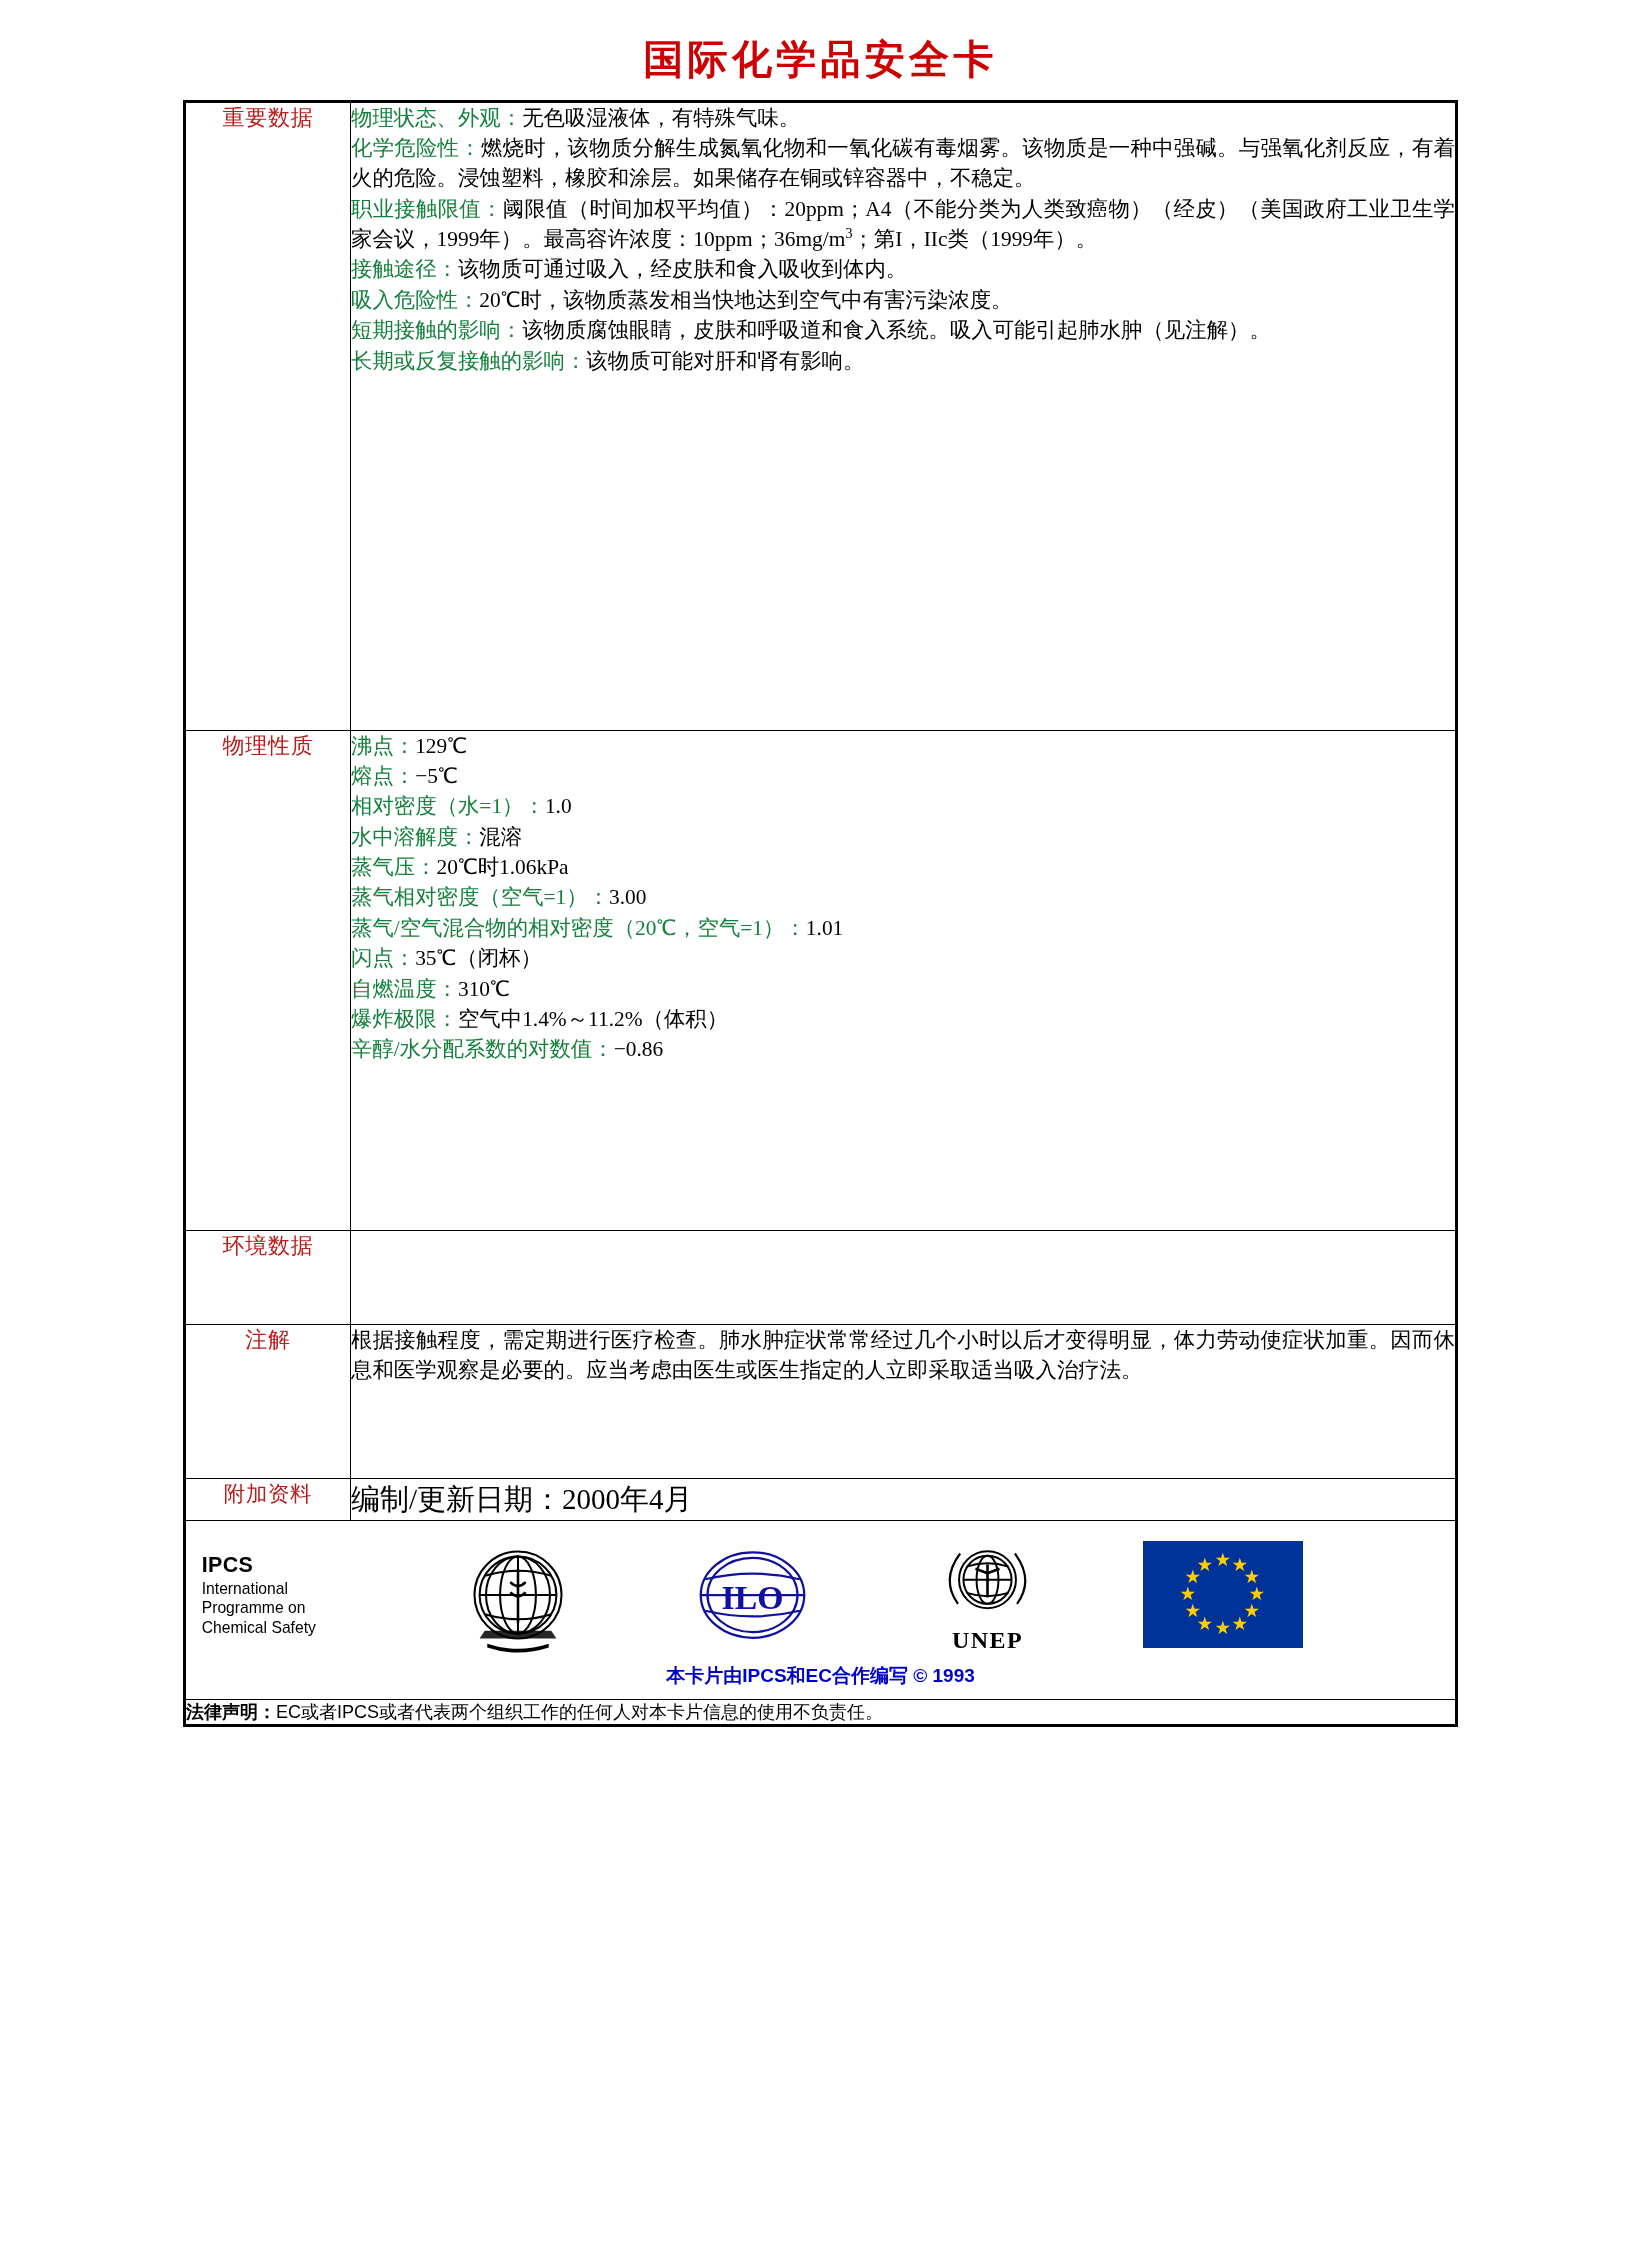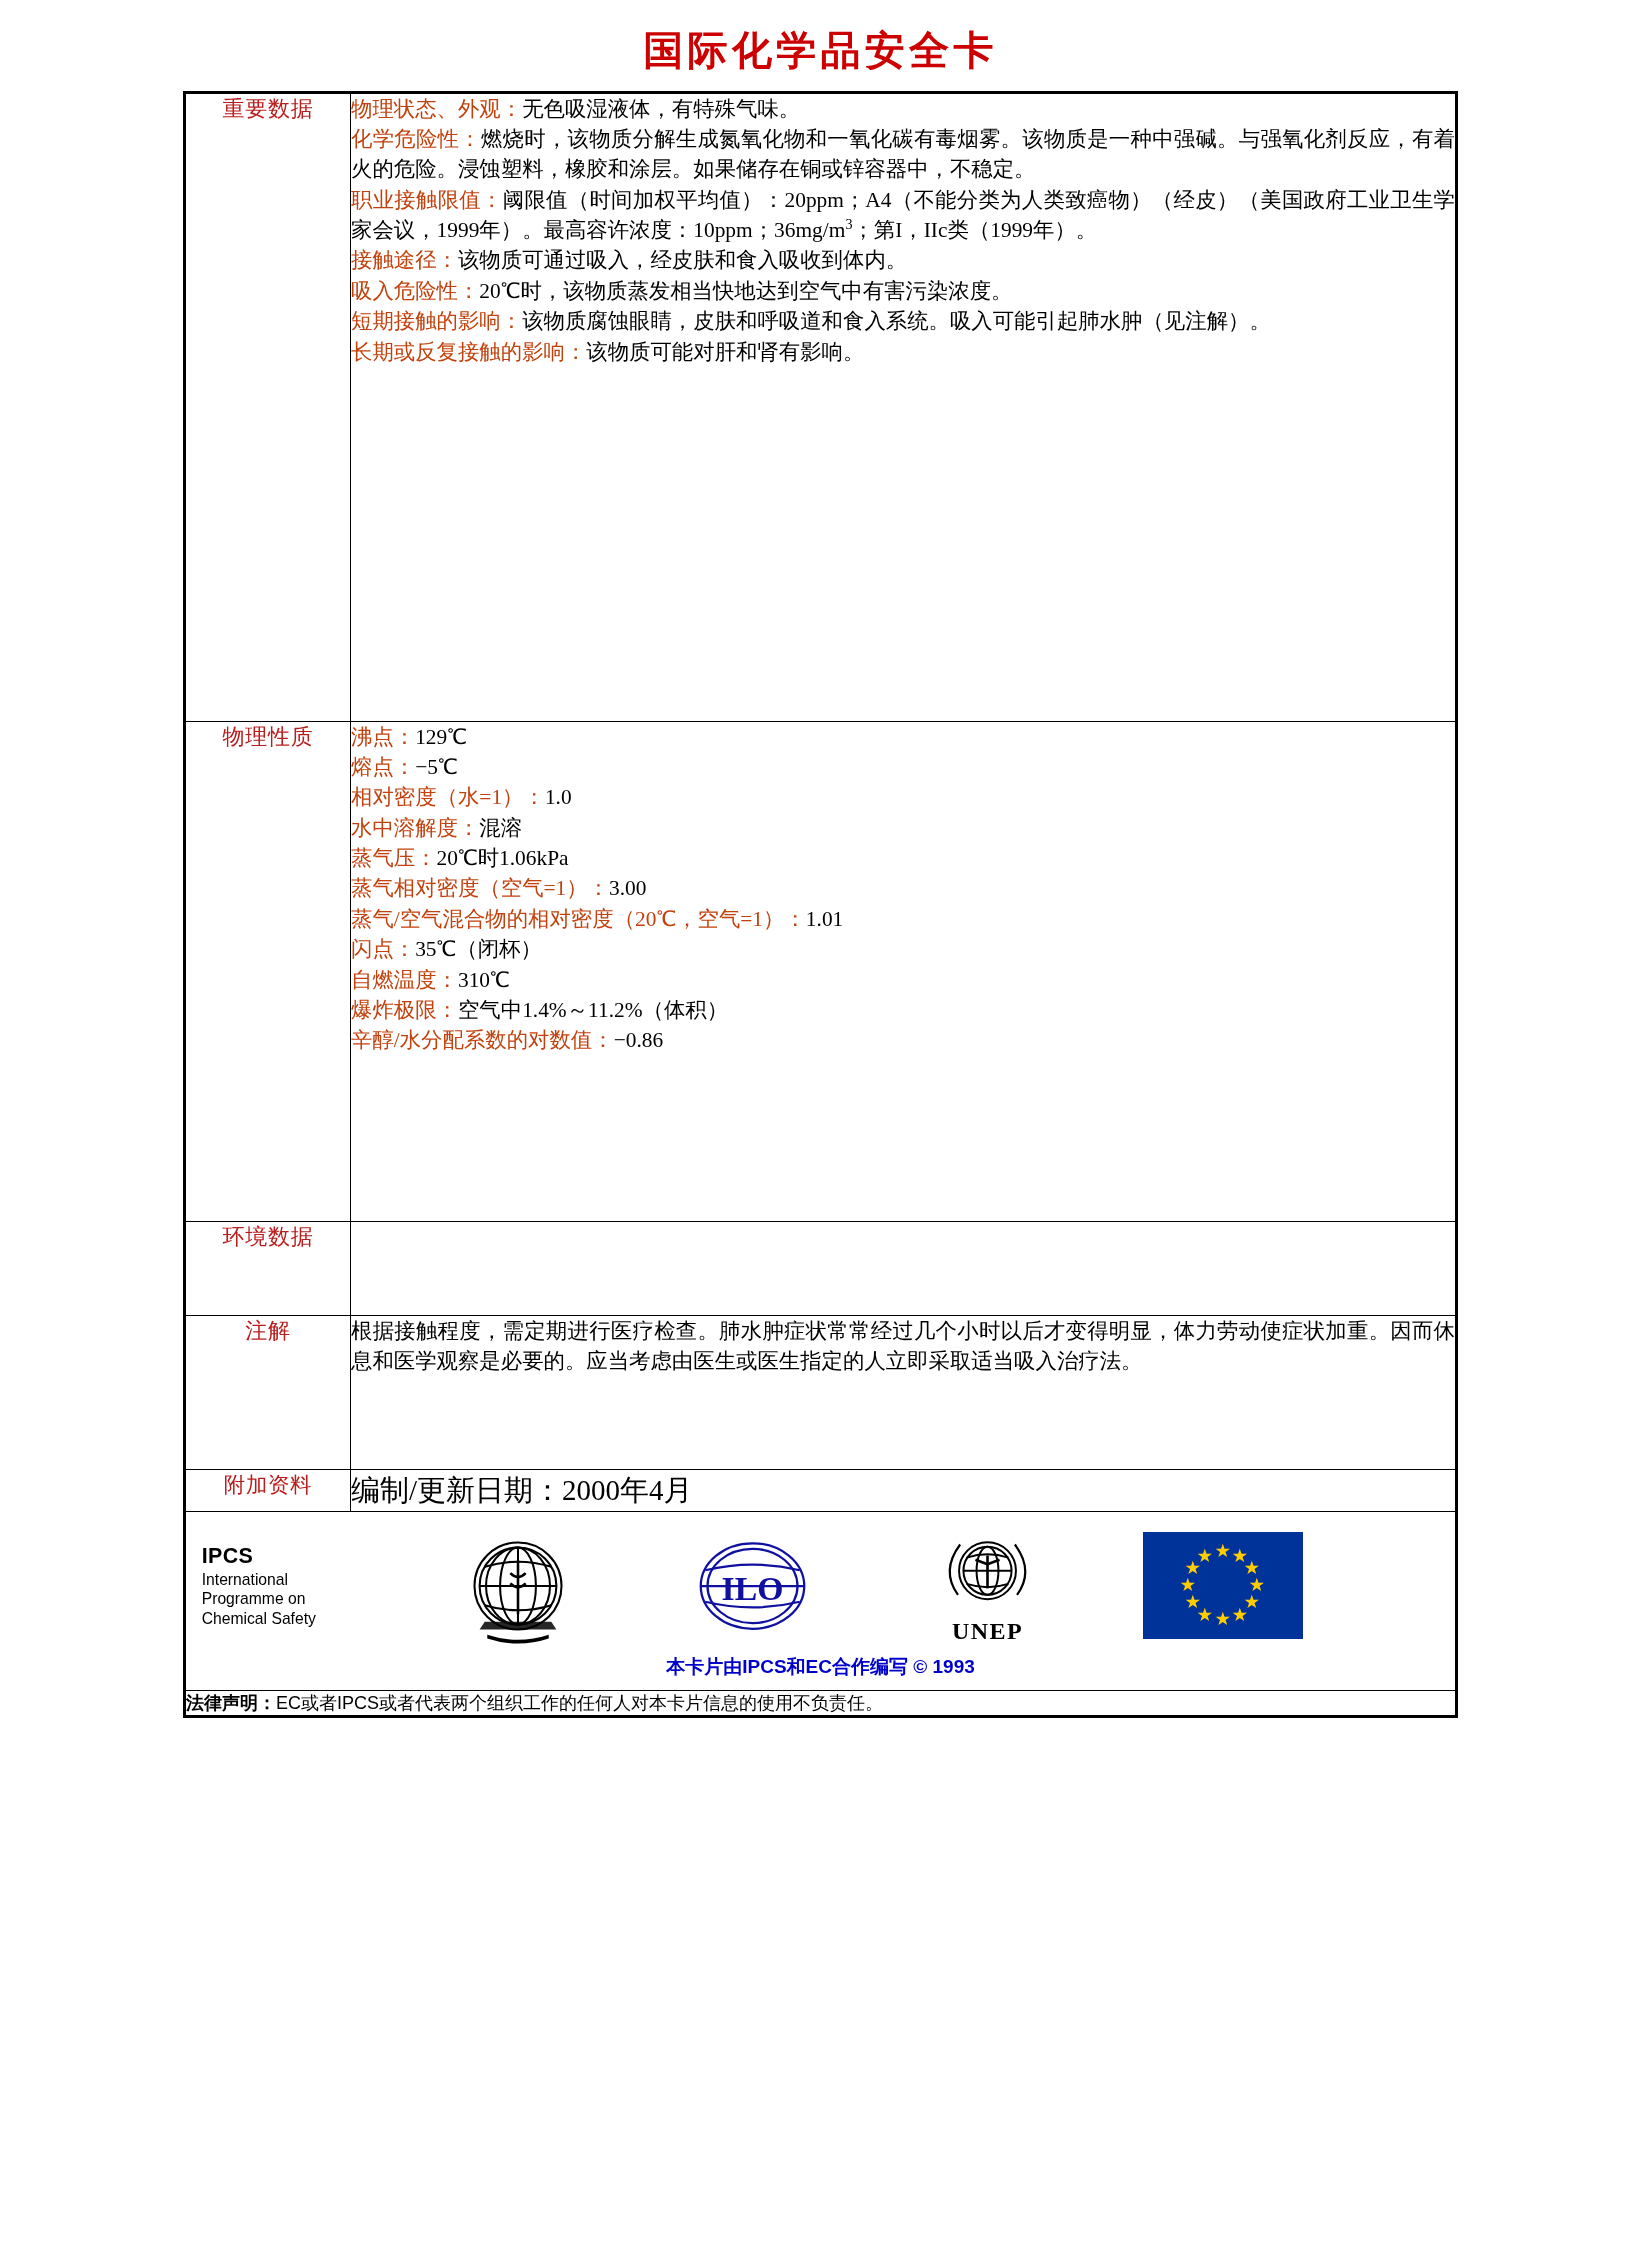--- a/index.html
+++ b/index.html
@@ -8,21 +8,21 @@
     background: #ffffff;
   }
   body {
     width: 1641px;
     font-family: "Liberation Serif", serif;
     color: #000000;
   }
   .page {
     width: 1641px;
     box-sizing: border-box;
-    padding: 4px;
+    padding: 13px;
     border-radius: 11px;
   }
   .doc-title {
     text-align: center;
     color: #cc0000;
     font-family: "Liberation Serif", serif;
     font-weight: bold;
     font-size: 40px;
     letter-spacing: 4.3px;
     padding: 18.5px 0 13px 0;
@@ -74,21 +74,21 @@
     font-family: "Liberation Sans", sans-serif;
     letter-spacing: 0.7px;
     padding: 5.7px 4.3px;
   }
   .content-cell {
     padding: 7.1px 13px 10px 10px;
     font-size: 21.4px;
     line-height: 1.42;
   }
   .blue {
-    color: #c2410c;
+    color: #15803d;
   }
   .seg {
     display: block;
   }
   .para {
     text-align: justify;
   }
   sup {
     font-size: 0.66em;
     vertical-align: super;

